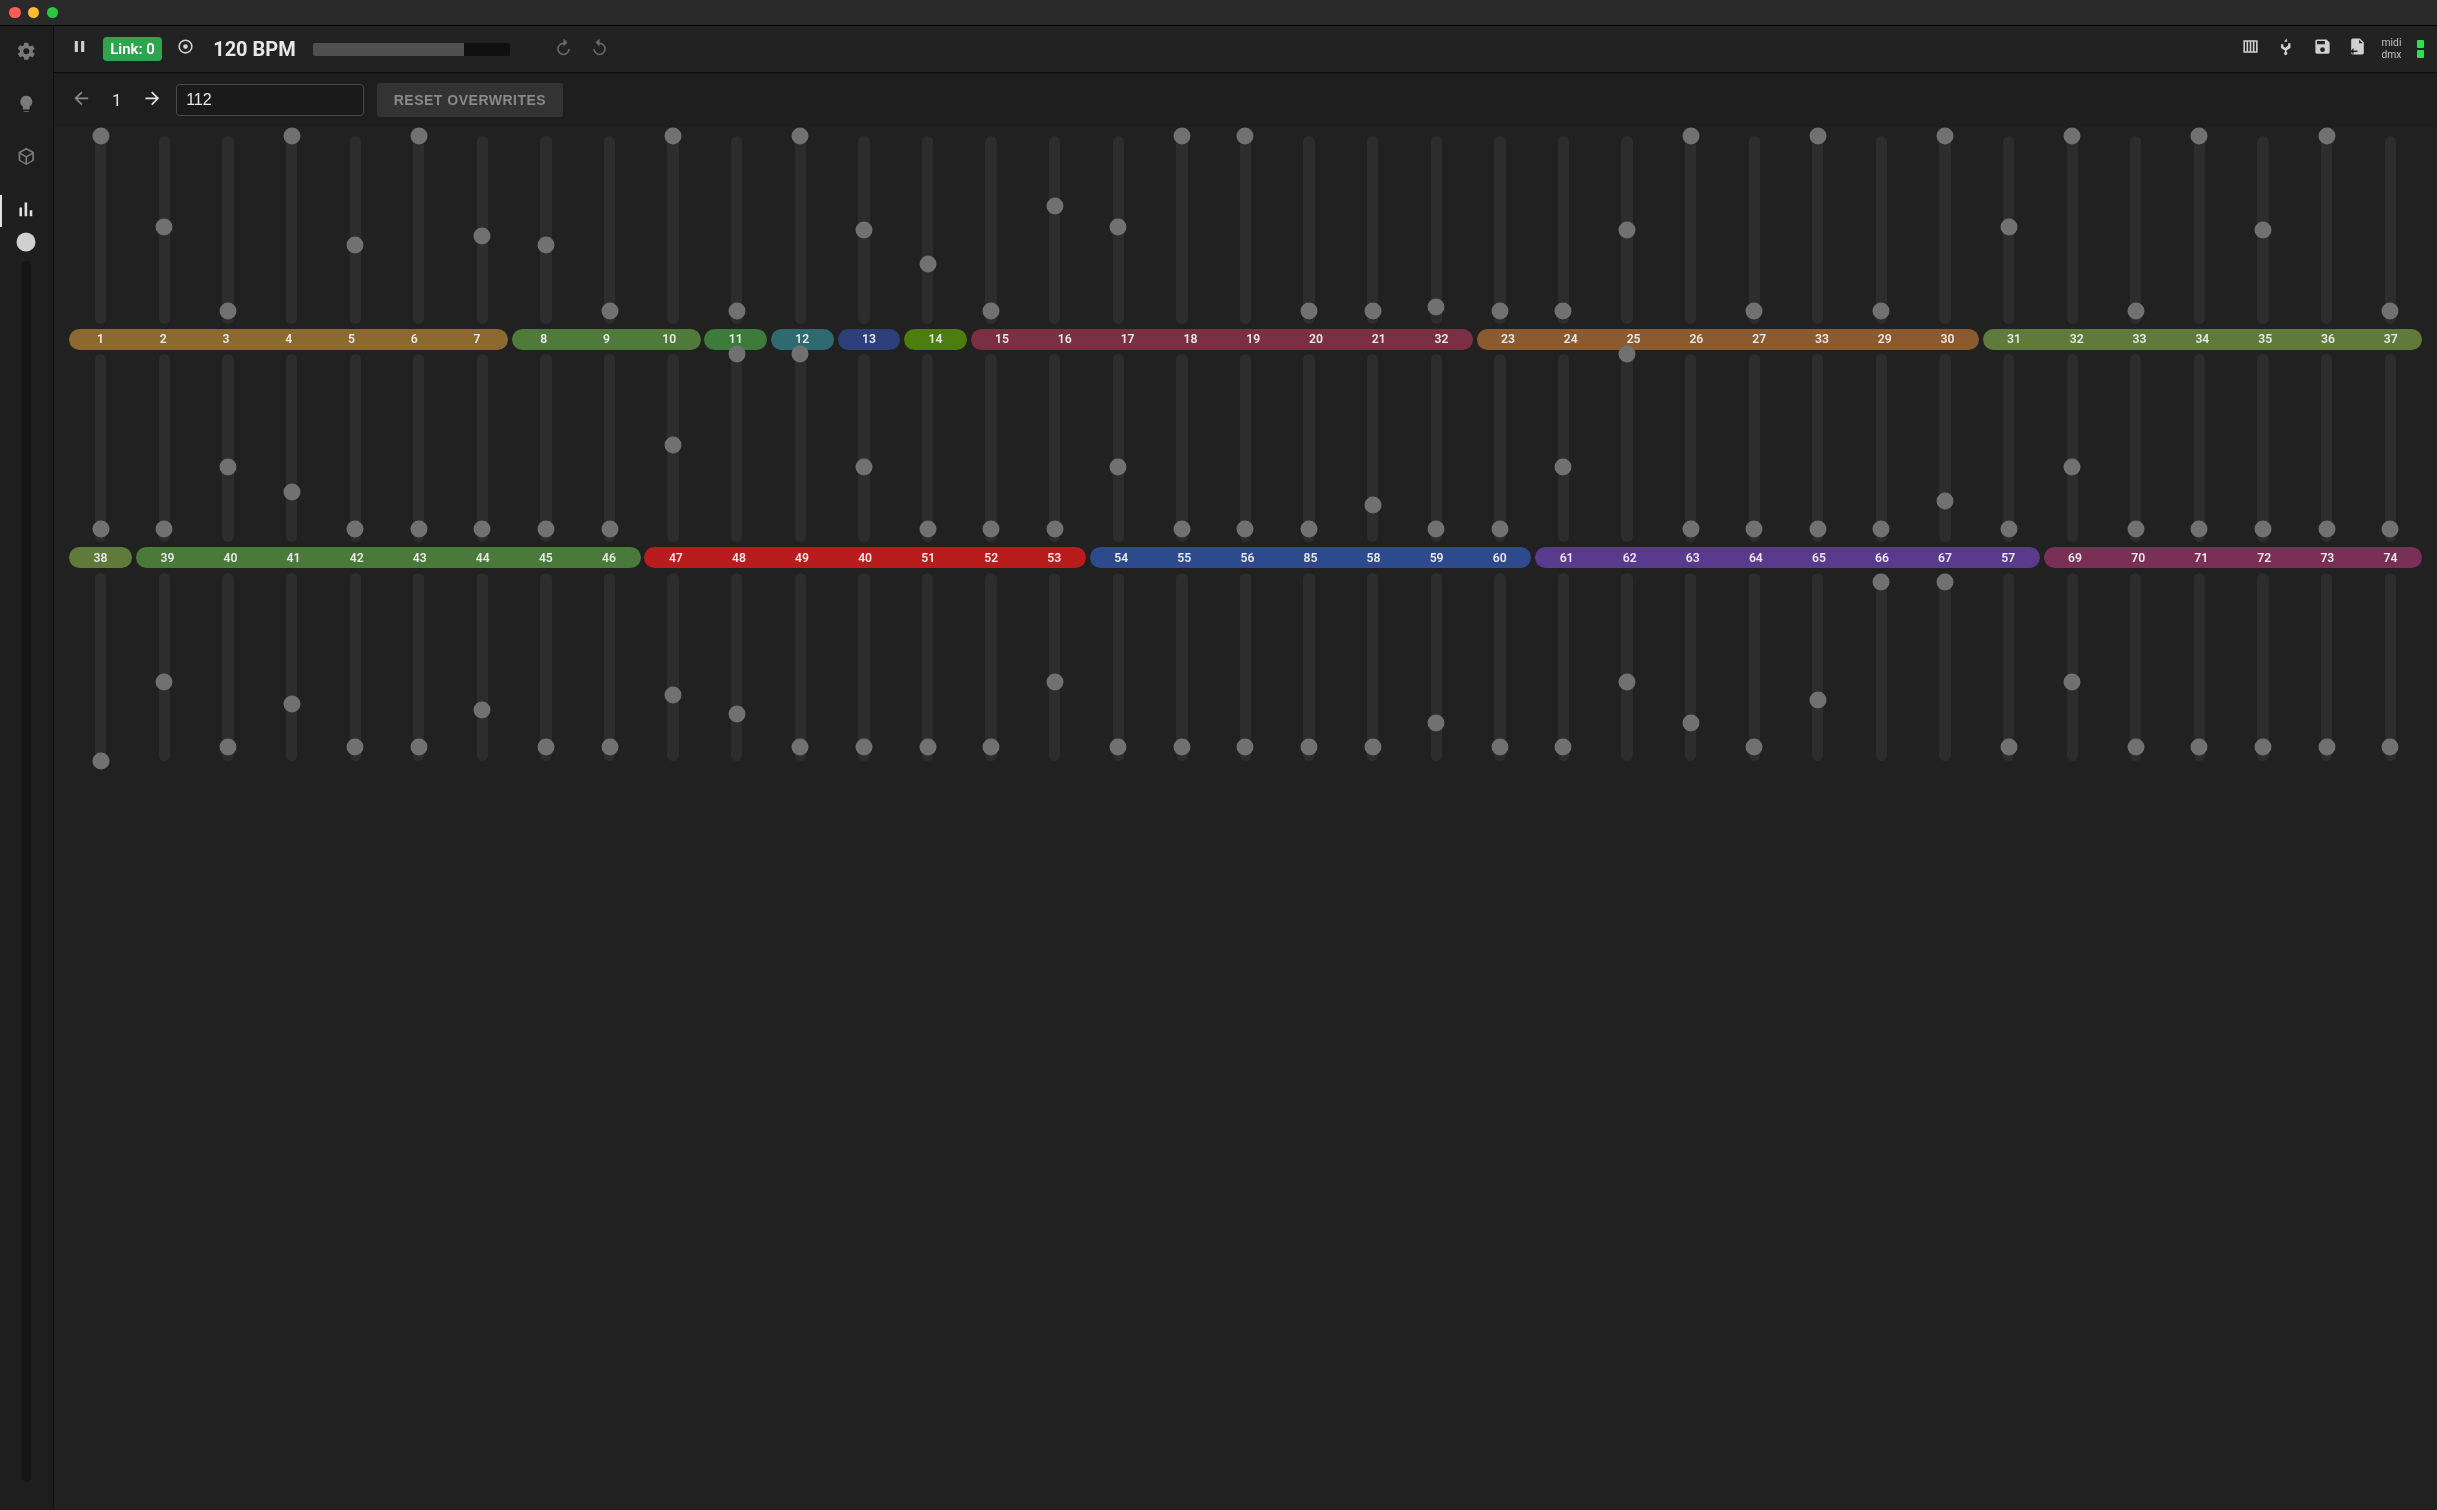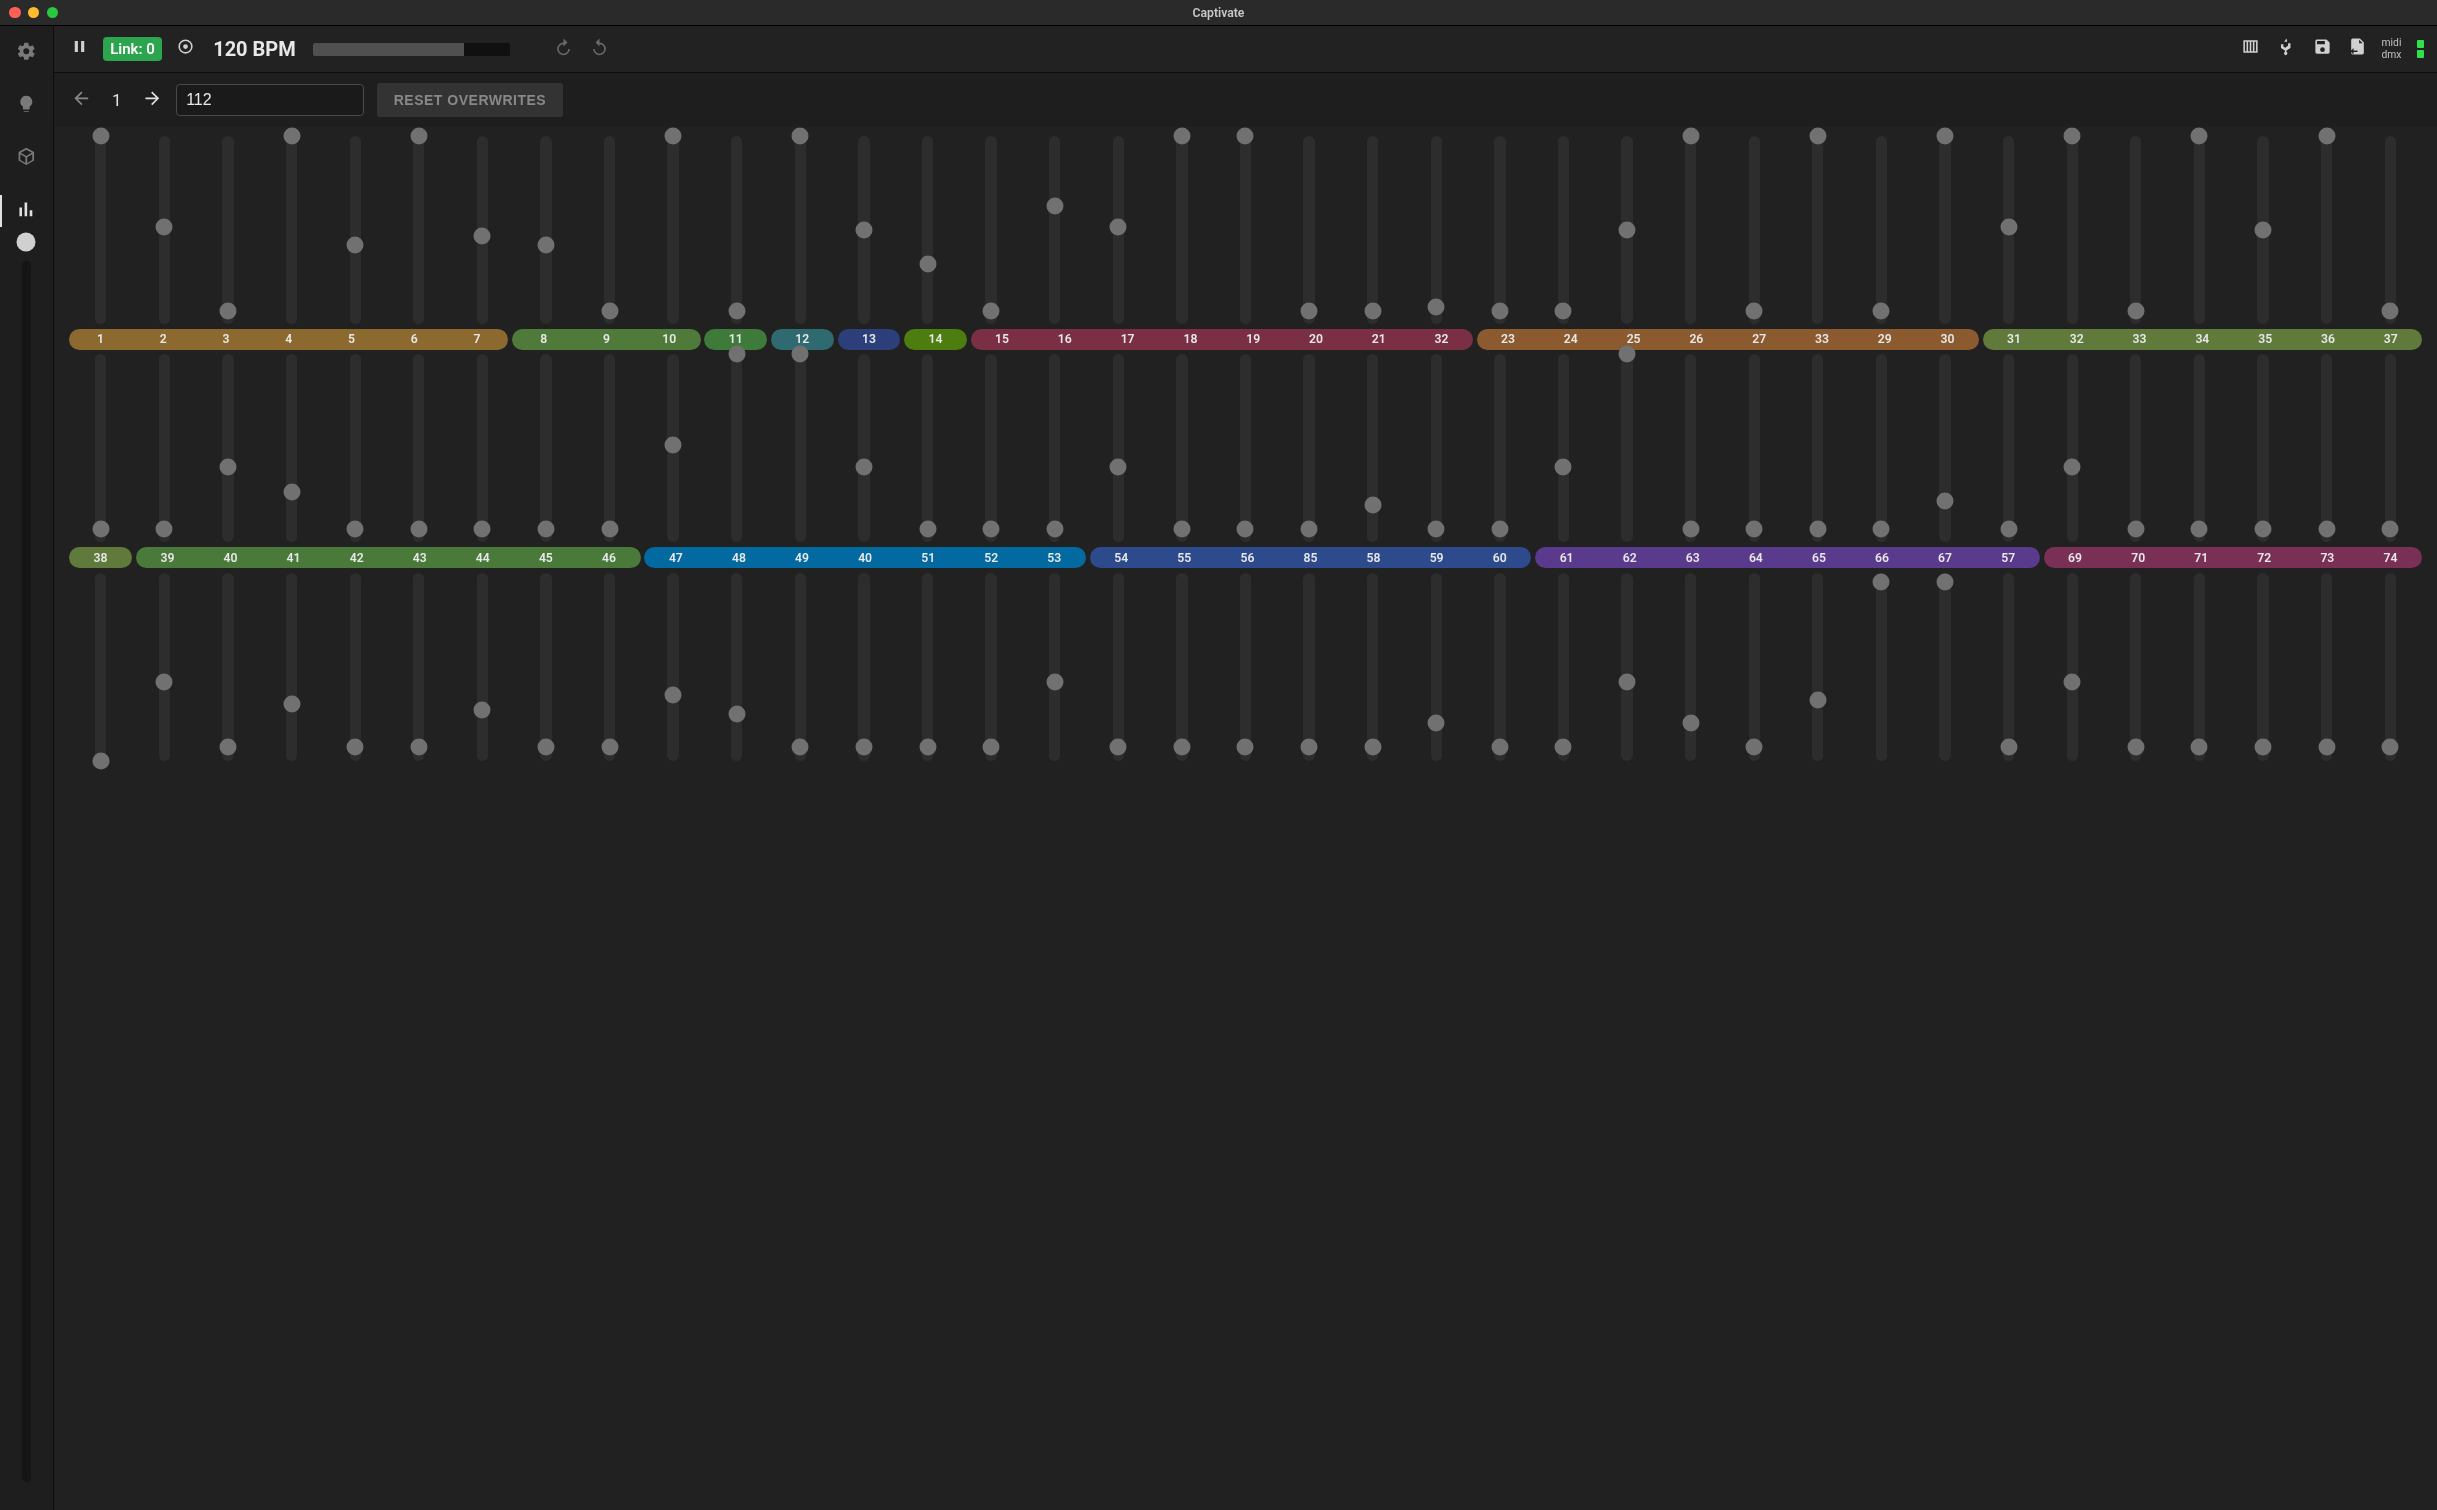--- a/index.html
+++ b/index.html
@@ -146,21 +146,20 @@
 </style>
 </head>
 <body>
 
 <div class="titlebar">
   <div class="traffic-lights">
     <div class="tl red"></div>
     <div class="tl yellow"></div>
     <div class="tl green"></div>
   </div>
-  <div class="titlebar-title">Captivate</div>
 </div>
 
 <div class="shell">
 
   <div class="sidebar">
     <div class="sidebar-item">
       <span>
         <svg viewBox="0 0 24 24">
             <path d="M19.4 13a7.8 7.8 0 0 0 .1-1 7.8 7.8 0 0 0-.1-1l2.1-1.6a.5.5 0 0 0 .1-.6l-2-3.5a.5.5 0 0 0-.6-.2l-2.5 1a7.6 7.6 0 0 0-1.7-1l-.4-2.6A.5.5 0 0 0 14 2h-4a.5.5 0 0 0-.5.4L9.1 5a7.6 7.6 0 0 0-1.7 1l-2.5-1a.5.5 0 0 0-.6.2l-2 3.5a.5.5 0 0 0 .1.6L4.5 11a7.8 7.8 0 0 0 0 2l-2.1 1.6a.5.5 0 0 0-.1.6l2 3.5a.5.5 0 0 0 .6.2l2.5-1a7.6 7.6 0 0 0 1.7 1l.4 2.6a.5.5 0 0 0 .5.4h4a.5.5 0 0 0 .5-.4l.4-2.6a7.6 7.6 0 0 0 1.7-1l2.5 1a.5.5 0 0 0 .6-.2l2-3.5a.5.5 0 0 0-.1-.6ZM12 15.5A3.5 3.5 0 1 1 15.5 12 3.5 3.5 0 0 1 12 15.5Z"></path>
           </svg>
@@ -734,21 +733,21 @@
             <div class="pill" style="background: rgb(74, 122, 58); flex: 8 1 0%;">
               <div class="cell">39</div>
               <div class="cell">40</div>
               <div class="cell">41</div>
               <div class="cell">42</div>
               <div class="cell">43</div>
               <div class="cell">44</div>
               <div class="cell">45</div>
               <div class="cell">46</div>
             </div>
-            <div class="pill" style="background: #0369a1; flex: 7 1 0%;">
+            <div class="pill" style="background: #b91c1c; flex: 7 1 0%;">
               <div class="cell">47</div>
               <div class="cell">48</div>
               <div class="cell">49</div>
               <div class="cell">40</div>
               <div class="cell">51</div>
               <div class="cell">52</div>
               <div class="cell">53</div>
             </div>
             <div class="pill" style="background: rgb(44, 74, 140); flex: 7 1 0%;">
               <div class="cell">54</div>

